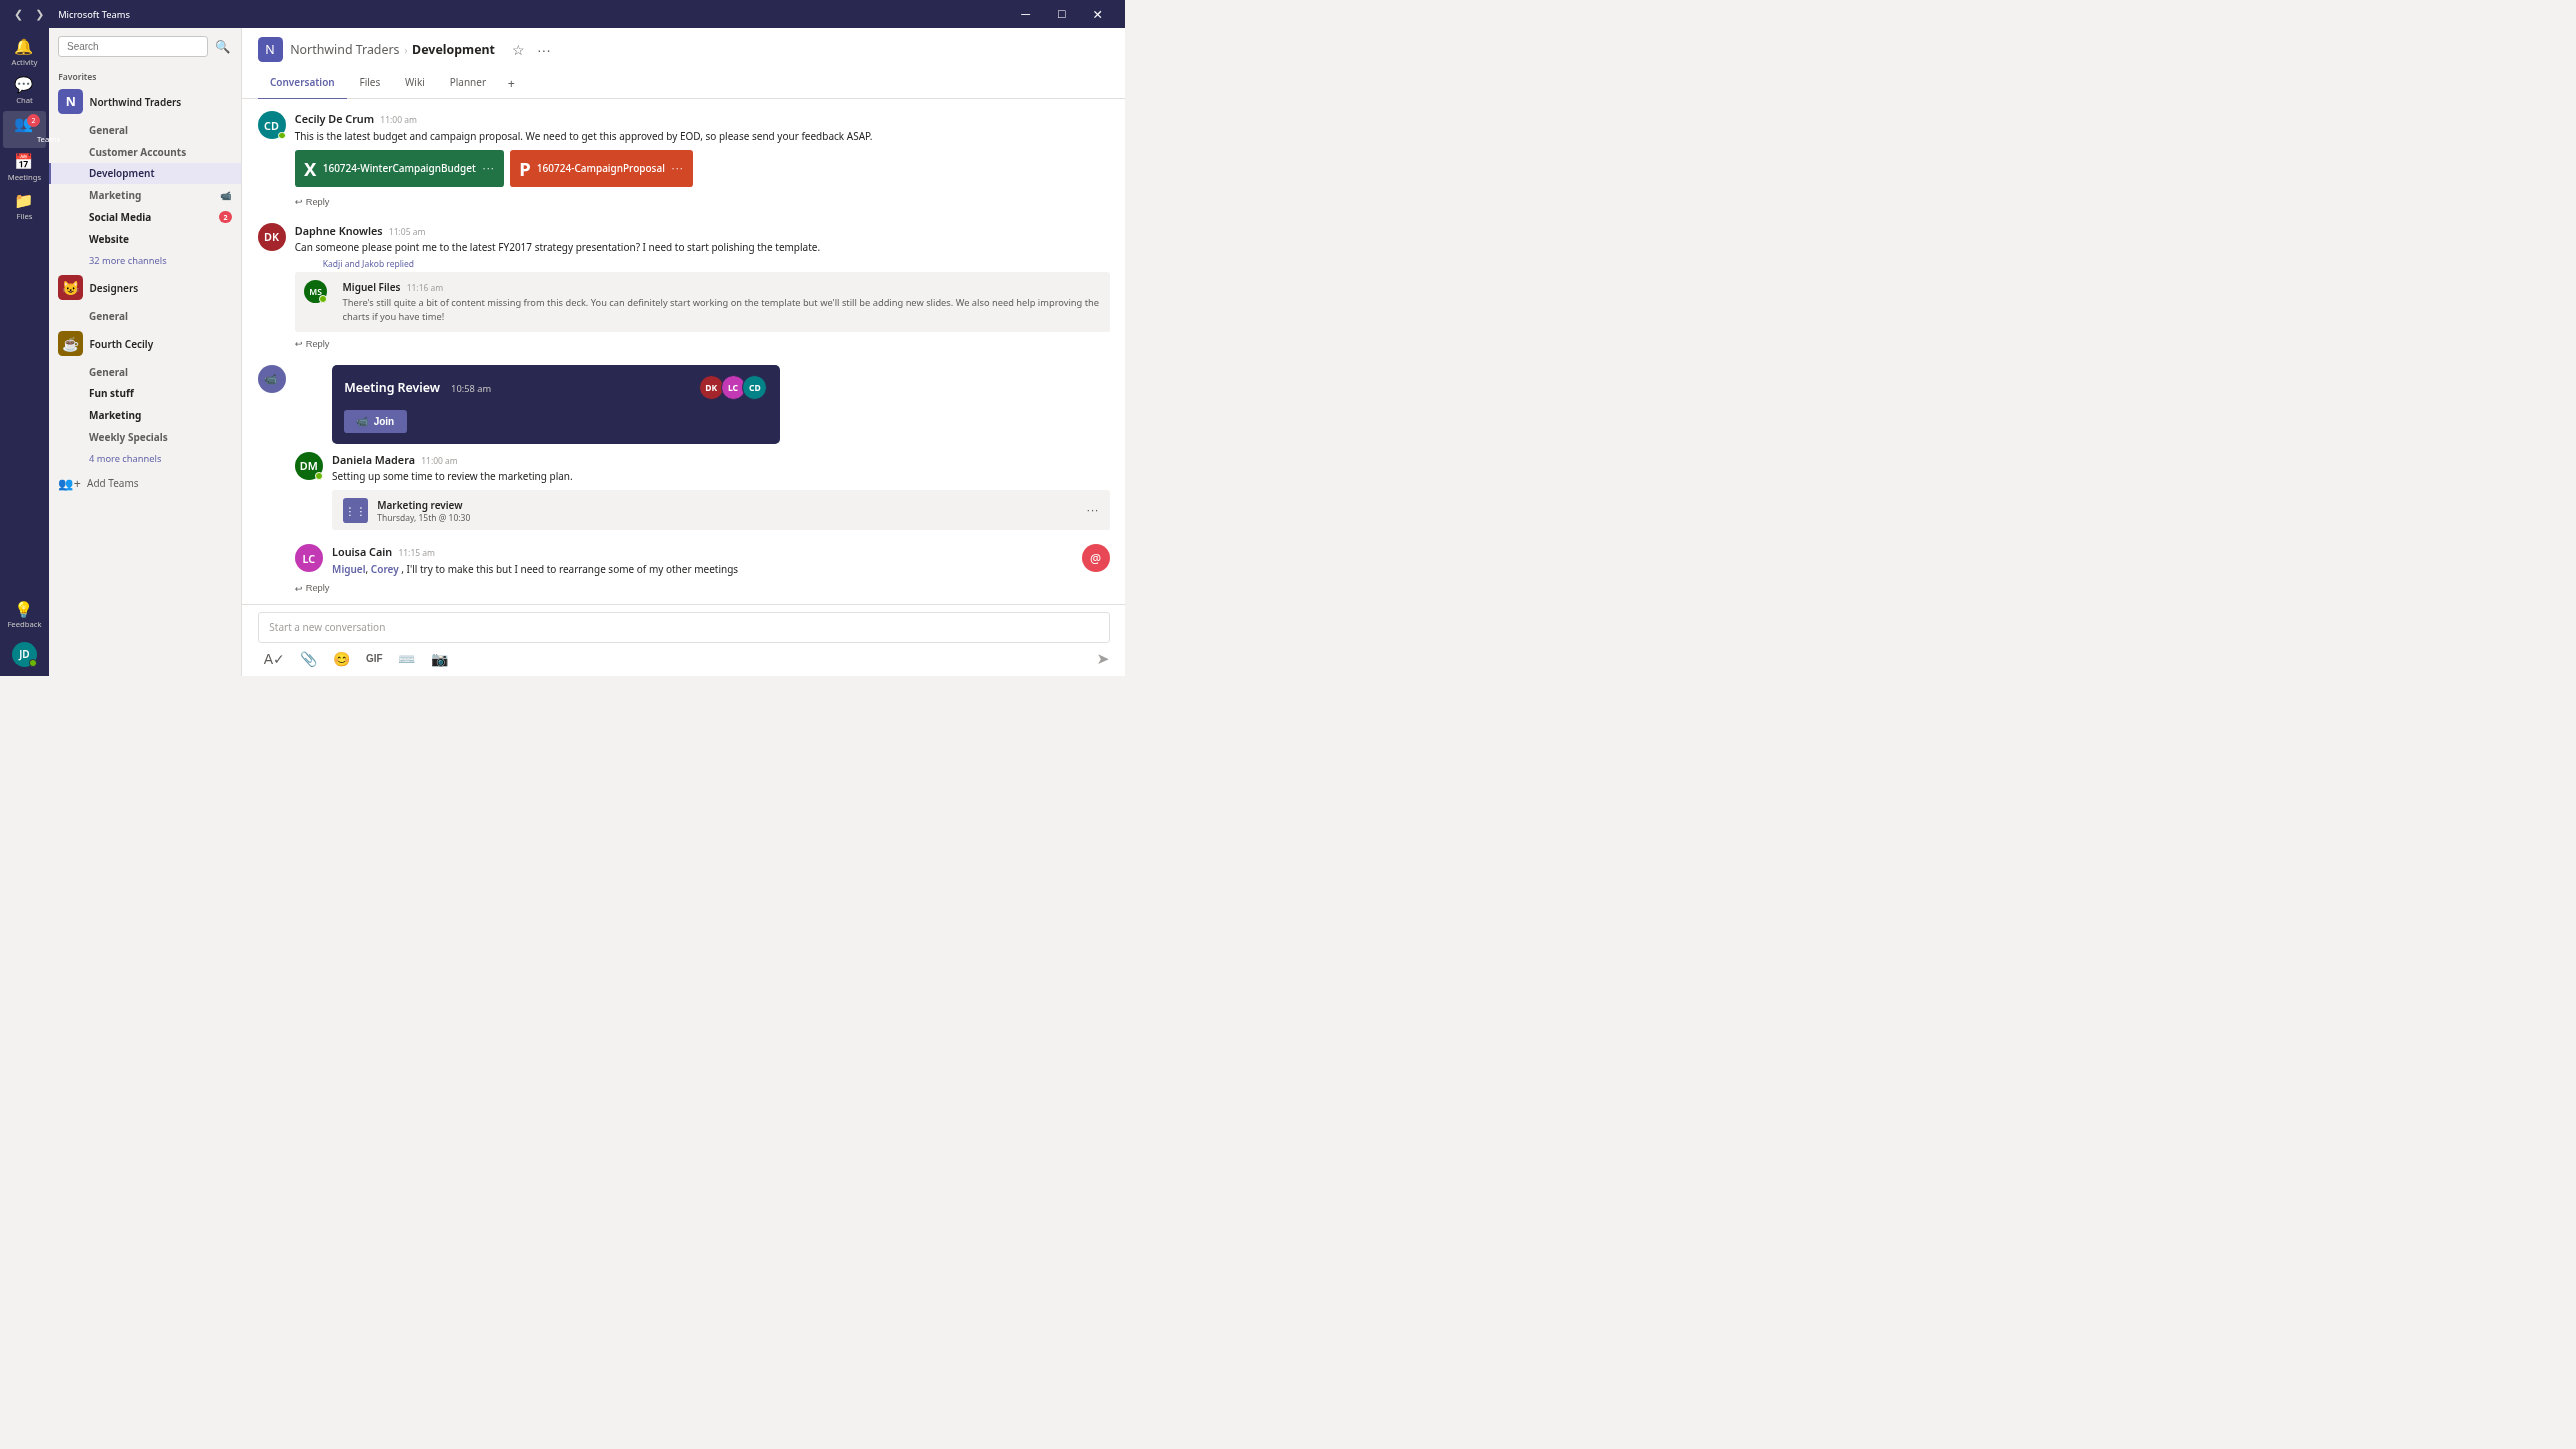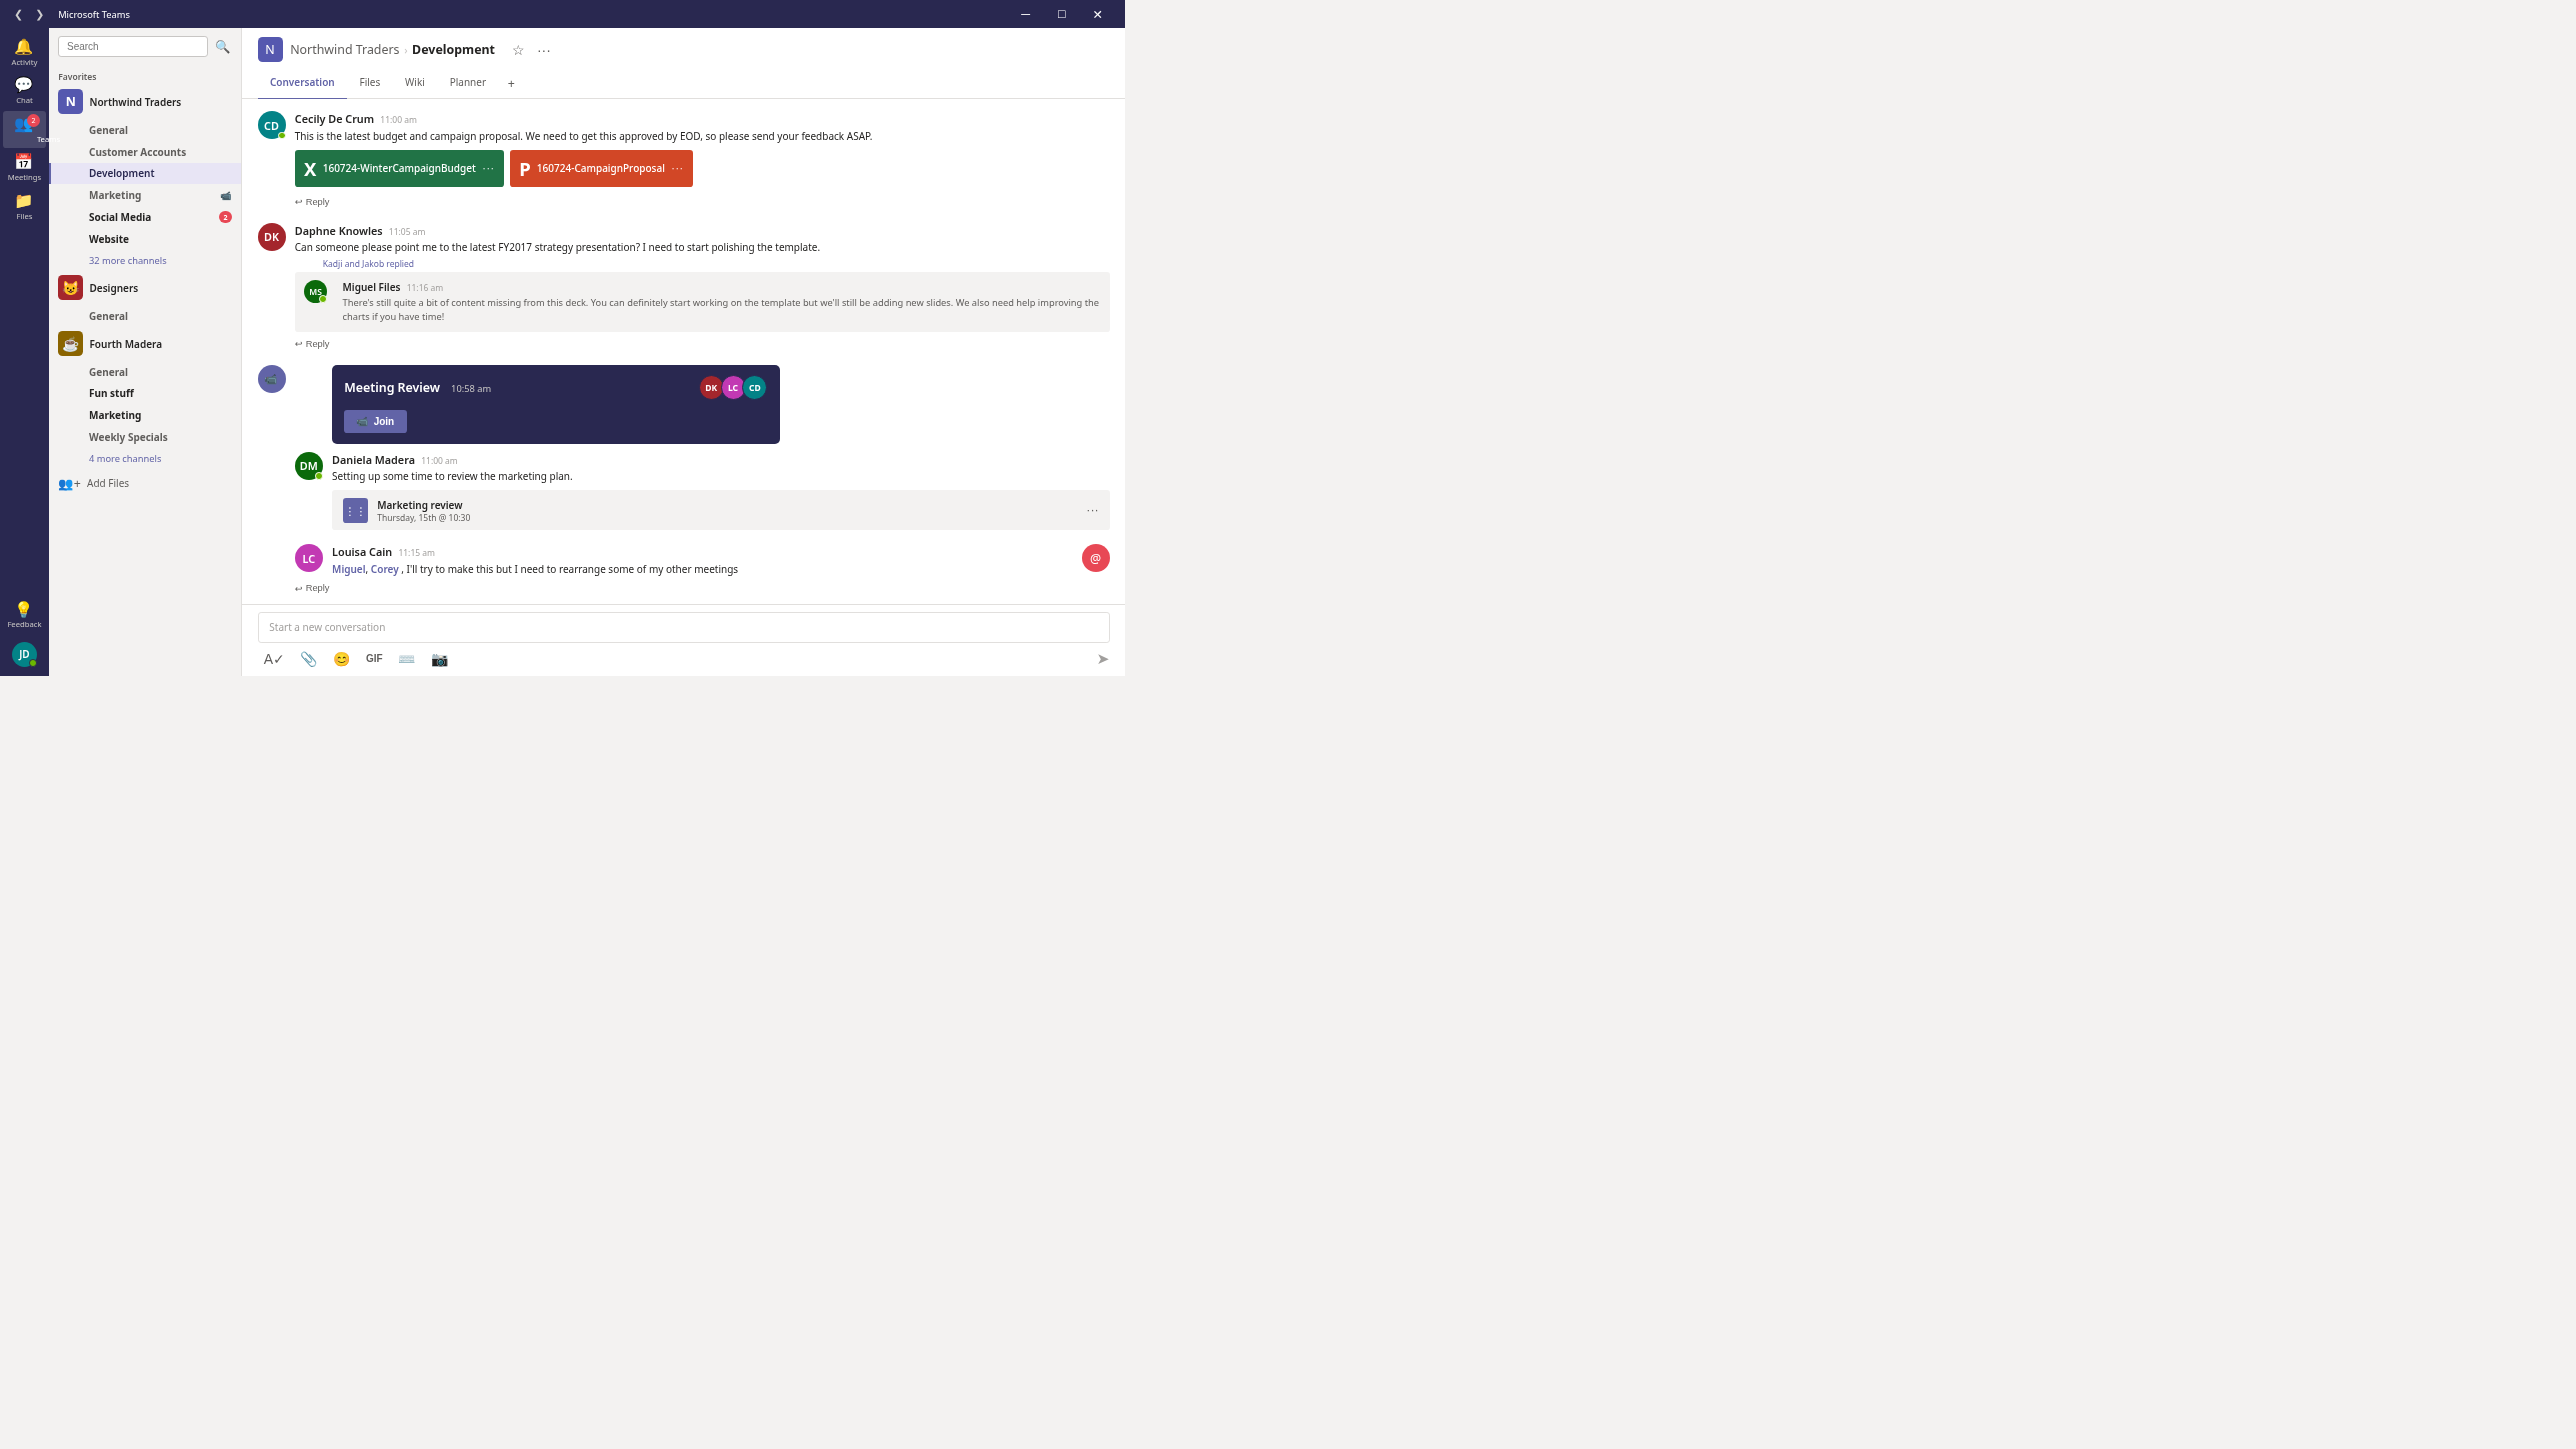--- a/index.html
+++ b/index.html
@@ -742,40 +742,40 @@
         <div class="team-logo" style="background:#a4262c; font-size:14px;">😺</div>
         <span class="team-name">Designers</span>
         <button class="team-more">···</button>
       </div>
       <div class="channel-item">
         <span>General</span>
       </div>
 
       <div class="team-item">
         <div class="team-logo" style="background:#8a6400; font-size:14px;">☕</div>
-        <span class="team-name">Fourth Madera</span>
+        <span class="team-name">Fourth Cecily</span>
         <button class="team-more">···</button>
       </div>
       <div class="channel-item">
         <span>General</span>
       </div>
       <div class="channel-item bold">
         <span>Fun stuff</span>
       </div>
       <div class="channel-item bold">
         <span>Marketing</span>
       </div>
       <div class="channel-item">
         <span>Weekly Specials</span>
       </div>
       <div class="more-channels">4 more channels</div>
 
       <div class="add-team">
         <span style="font-size:12.4px;">👥+</span>
-        <span>Add Files</span>
+        <span>Add Teams</span>
       </div>
     </div>
   </aside>
 
   <main class="main-content">
 
     <div class="channel-header">
       <div class="channel-header-top">
         <div class="channel-logo-large">N</div>
         <div class="breadcrumb">

